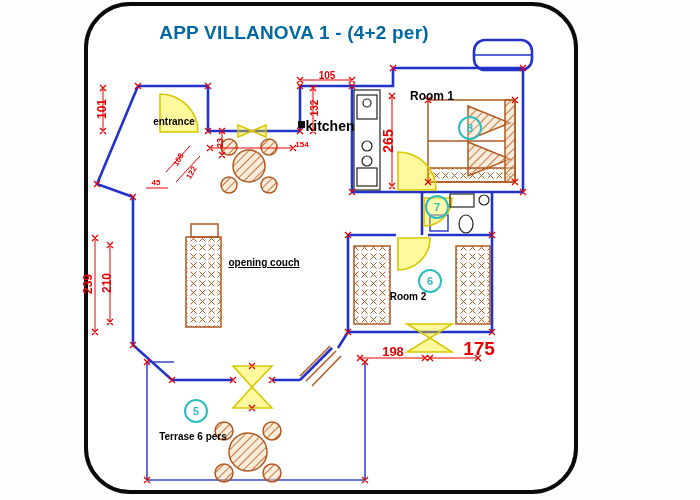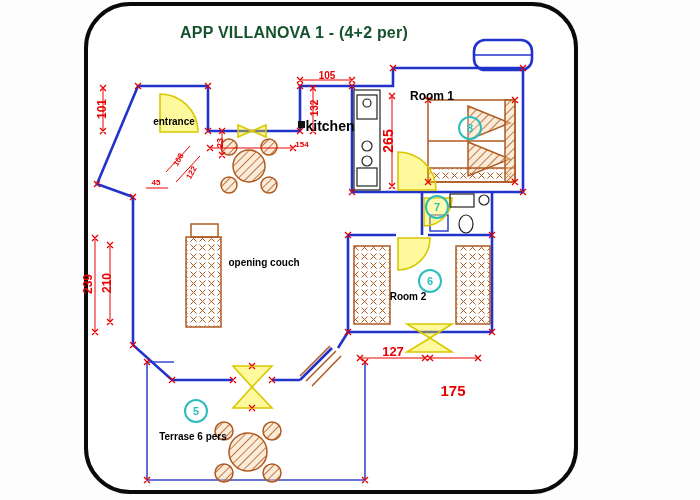--- a/index.html
+++ b/index.html
@@ -6,22 +6,22 @@
   .stage{position:relative;width:700px;height:500px;background:#fdfdfd;overflow:hidden;
          font-family:"Liberation Sans",sans-serif;}
   .frame{position:absolute;left:84px;top:2px;width:494px;height:492px;box-sizing:border-box;
          border:4px solid #0a0a0a;border-radius:46px;background:#ffffff;}
   svg.plan{position:absolute;left:0;top:0;}
   .lbl{position:absolute;transform:translate(-50%,-50%);white-space:nowrap;line-height:1;}
   .lbl.v{transform:translate(-50%,-50%) rotate(-90deg);}
   .lbl.d60{transform:translate(-50%,-50%) rotate(-60deg);}
   .dim{color:#e80000;font-weight:bold;}
   .room{color:#000;font-weight:bold;}
-  .title{position:absolute;transform:translate(-50%,-50%);font-size:16px;font-weight:bold;
-         color:#14532d;letter-spacing:.2px;white-space:nowrap;}
+  .title{position:absolute;transform:translate(-50%,-50%);font-size:19px;font-weight:bold;
+         color:#0369a1;letter-spacing:.2px;white-space:nowrap;}
   .marker{position:absolute;width:20px;height:20px;border:2px solid #2ebdbd;border-radius:50%;
           transform:translate(-50%,-50%);display:flex;align-items:center;justify-content:center;
           font-size:11px;font-weight:bold;color:#2ebdbd;background:rgba(255,255,255,.2);}
 </style>
 </head>
 <body>
 
 <div class="stage">
   <div class="frame"></div>
 
@@ -107,34 +107,34 @@
       <path id="ticks" d="M100 85L106 91M100 91L106 85M100 128L106 134M100 134L106 128M92 235L98 241M92 241L98 235M92 329L98 335M92 335L98 329M107 242L113 248M107 248L113 242M107 319L113 325M107 325L113 319M297 77L303 83M297 83L303 77M349 77L355 83M349 83L355 77M310 85L316 91M310 91L316 85M310 128L316 134M310 134L316 128M357 355L363 361M357 361L363 355M422 355L428 361M422 361L428 355M427 355L433 361M427 361L433 355M475 355L481 361M475 361L481 355M219 128L225 134M219 134L225 128M219 152L225 158M219 158L225 152M389 93L395 99M389 99L395 93M389 183L395 189M389 189L395 183M207 145L213 151M207 151L213 145M290 145L296 151M290 151L296 145M135 83L141 89M135 89L141 83M205 83L211 89M205 89L211 83M94 181L100 187M94 187L100 181M130 194L136 200M130 200L136 194M130 342L136 348M130 348L136 342M205 128L211 134M205 134L211 128M297 128L303 134M297 134L303 128M297 83L303 89M297 89L303 83M349 83L355 89M349 89L355 83M349 189L355 195M349 195L355 189M520 65L526 71M520 71L526 65M520 189L526 195M520 195L526 189M489 232L495 238M489 238L495 232M489 329L495 335M489 335L495 329M345 232L351 238M345 238L351 232M345 329L351 335M345 335L351 329M144 359L150 365M144 365L150 359M144 477L150 483M144 483L150 477M362 359L368 365M362 365L368 359M362 477L368 483M362 483L368 477M230 377L236 383M230 383L236 377M269 377L275 383M269 383L275 377M249 363L255 369M249 369L255 363M249 405L255 411M249 411L255 405M425 97L431 103M425 103L431 97M512 97L518 103M512 103L518 97M425 179L431 185M425 185L431 179M512 179L518 185M512 185L518 179M169 377L175 383M169 383L175 377M390 65L396 71M390 71L396 65" stroke-width="1.3"></path>
     </g>
   </svg>
 
   <div class="title" style="left:294px;top:33px;">APP VILLANOVA 1 - (4+2 per)</div>
 
   <div class="lbl room" style="left:174px;top:122px;font-size:10px;">entrance</div>
   <div class="lbl room" style="left:330px;top:126px;font-size:14px;">kitchen</div>
   <div class="lbl room" style="left:432px;top:96px;font-size:12px;">Room 1</div>
   <div class="lbl room" style="left:408px;top:297px;font-size:10px;">Room 2</div>
-  <div class="lbl room" style="left:264px;top:263px;font-size:10px;">opening couch</div>
+  <div class="lbl room" style="left:264px;top:263px;font-size:10px;text-decoration:underline;">opening couch</div>
   <div class="lbl room" style="left:193px;top:437px;font-size:10px;">Terrase 6 pers</div>
 
   <div class="lbl dim v" style="left:102px;top:109px;font-size:12px;">101</div>
   <div class="lbl dim v" style="left:88px;top:284px;font-size:12px;">239</div>
   <div class="lbl dim v" style="left:107px;top:283px;font-size:12px;">210</div>
   <div class="lbl dim" style="left:327px;top:76px;font-size:10px;">105</div>
   <div class="lbl dim v" style="left:315px;top:108px;font-size:10px;">132</div>
   <div class="lbl dim" style="left:302px;top:145px;font-size:8px;">154</div>
   <div class="lbl dim v" style="left:388px;top:141px;font-size:14px;">265</div>
   <div class="lbl dim v" style="left:220px;top:143px;font-size:9px;">23</div>
   <div class="lbl dim d60" style="left:179px;top:160px;font-size:8px;">108</div>
   <div class="lbl dim d60" style="left:192px;top:173px;font-size:8px;">122</div>
   <div class="lbl dim" style="left:156px;top:183px;font-size:8px;">45</div>
-  <div class="lbl dim" style="left:393px;top:351px;font-size:13px;">127</div>
-  <div class="lbl dim" style="left:453px;top:348px;font-size:15px;margin-top:42px;">175</div>
+  <div class="lbl dim" style="left:393px;top:351px;font-size:13px;">198</div>
+  <div class="lbl dim" style="left:479px;top:348px;font-size:19px;">175</div>
 
   <div class="marker" style="left:470px;top:128px;">8</div>
   <div class="marker" style="left:437px;top:207px;">7</div>
   <div class="marker" style="left:430px;top:281px;">6</div>
   <div class="marker" style="left:196px;top:411px;">5</div>
 </div>
 
 </body></html>

